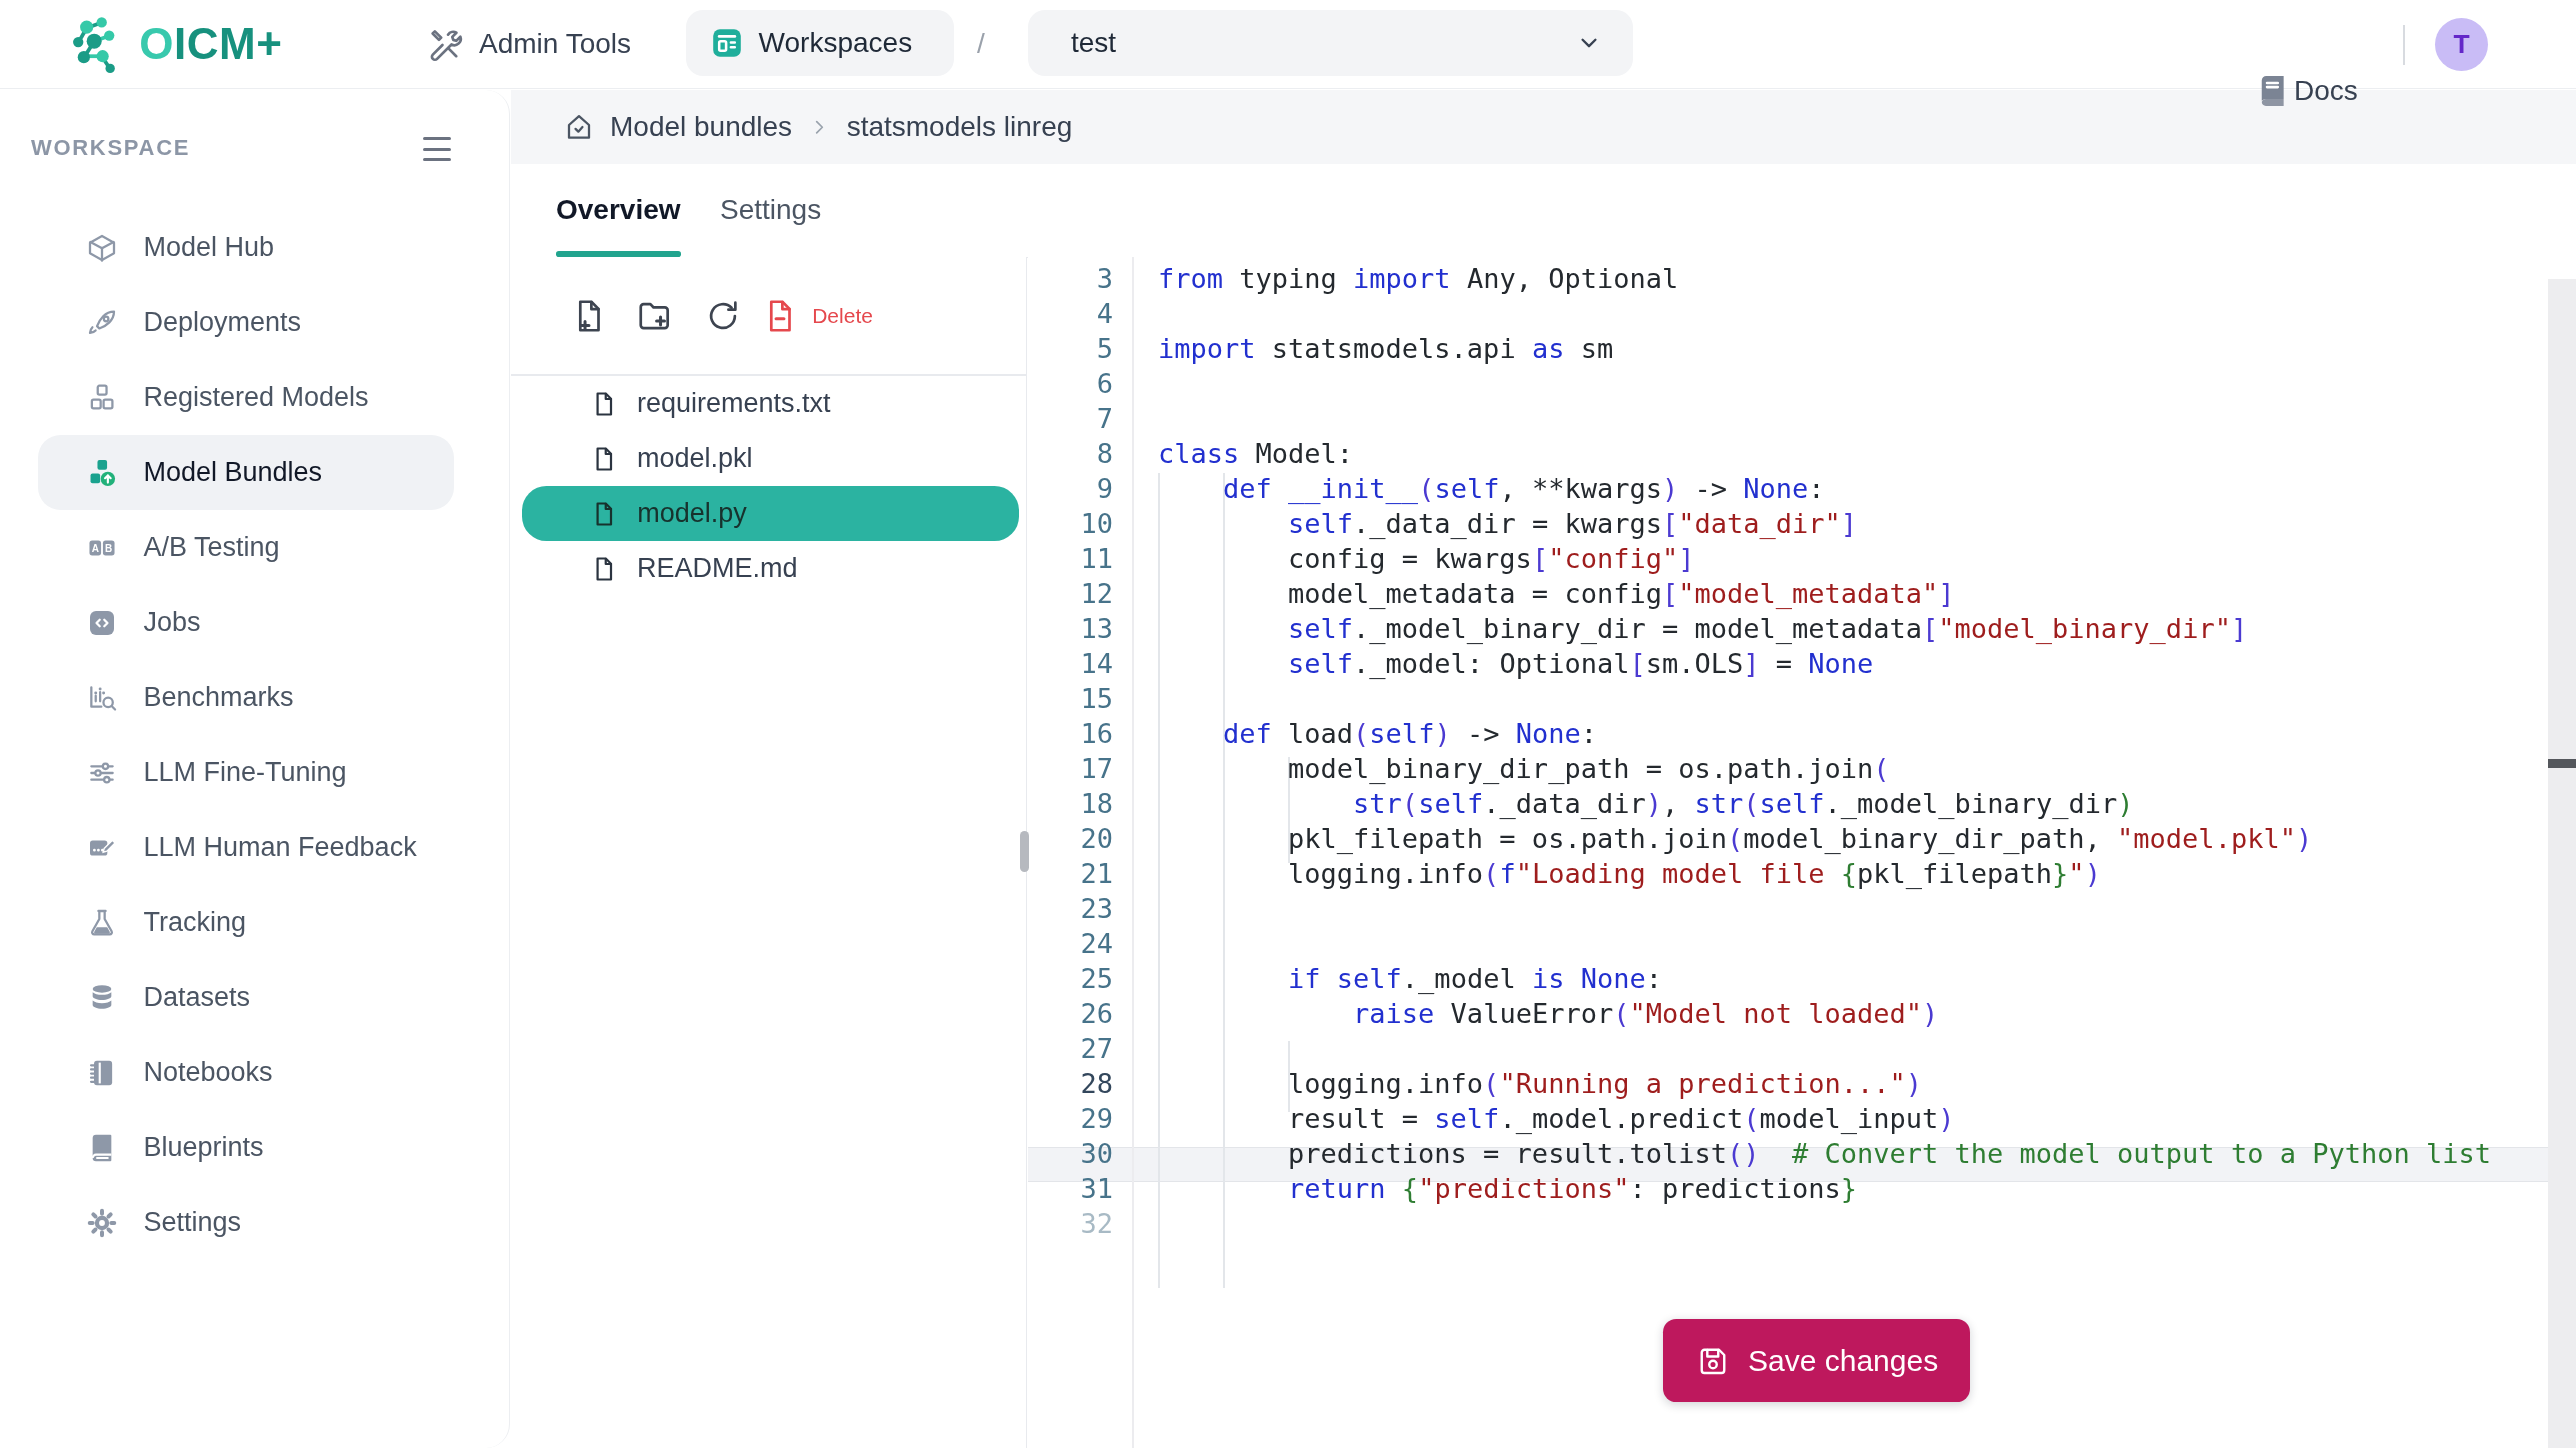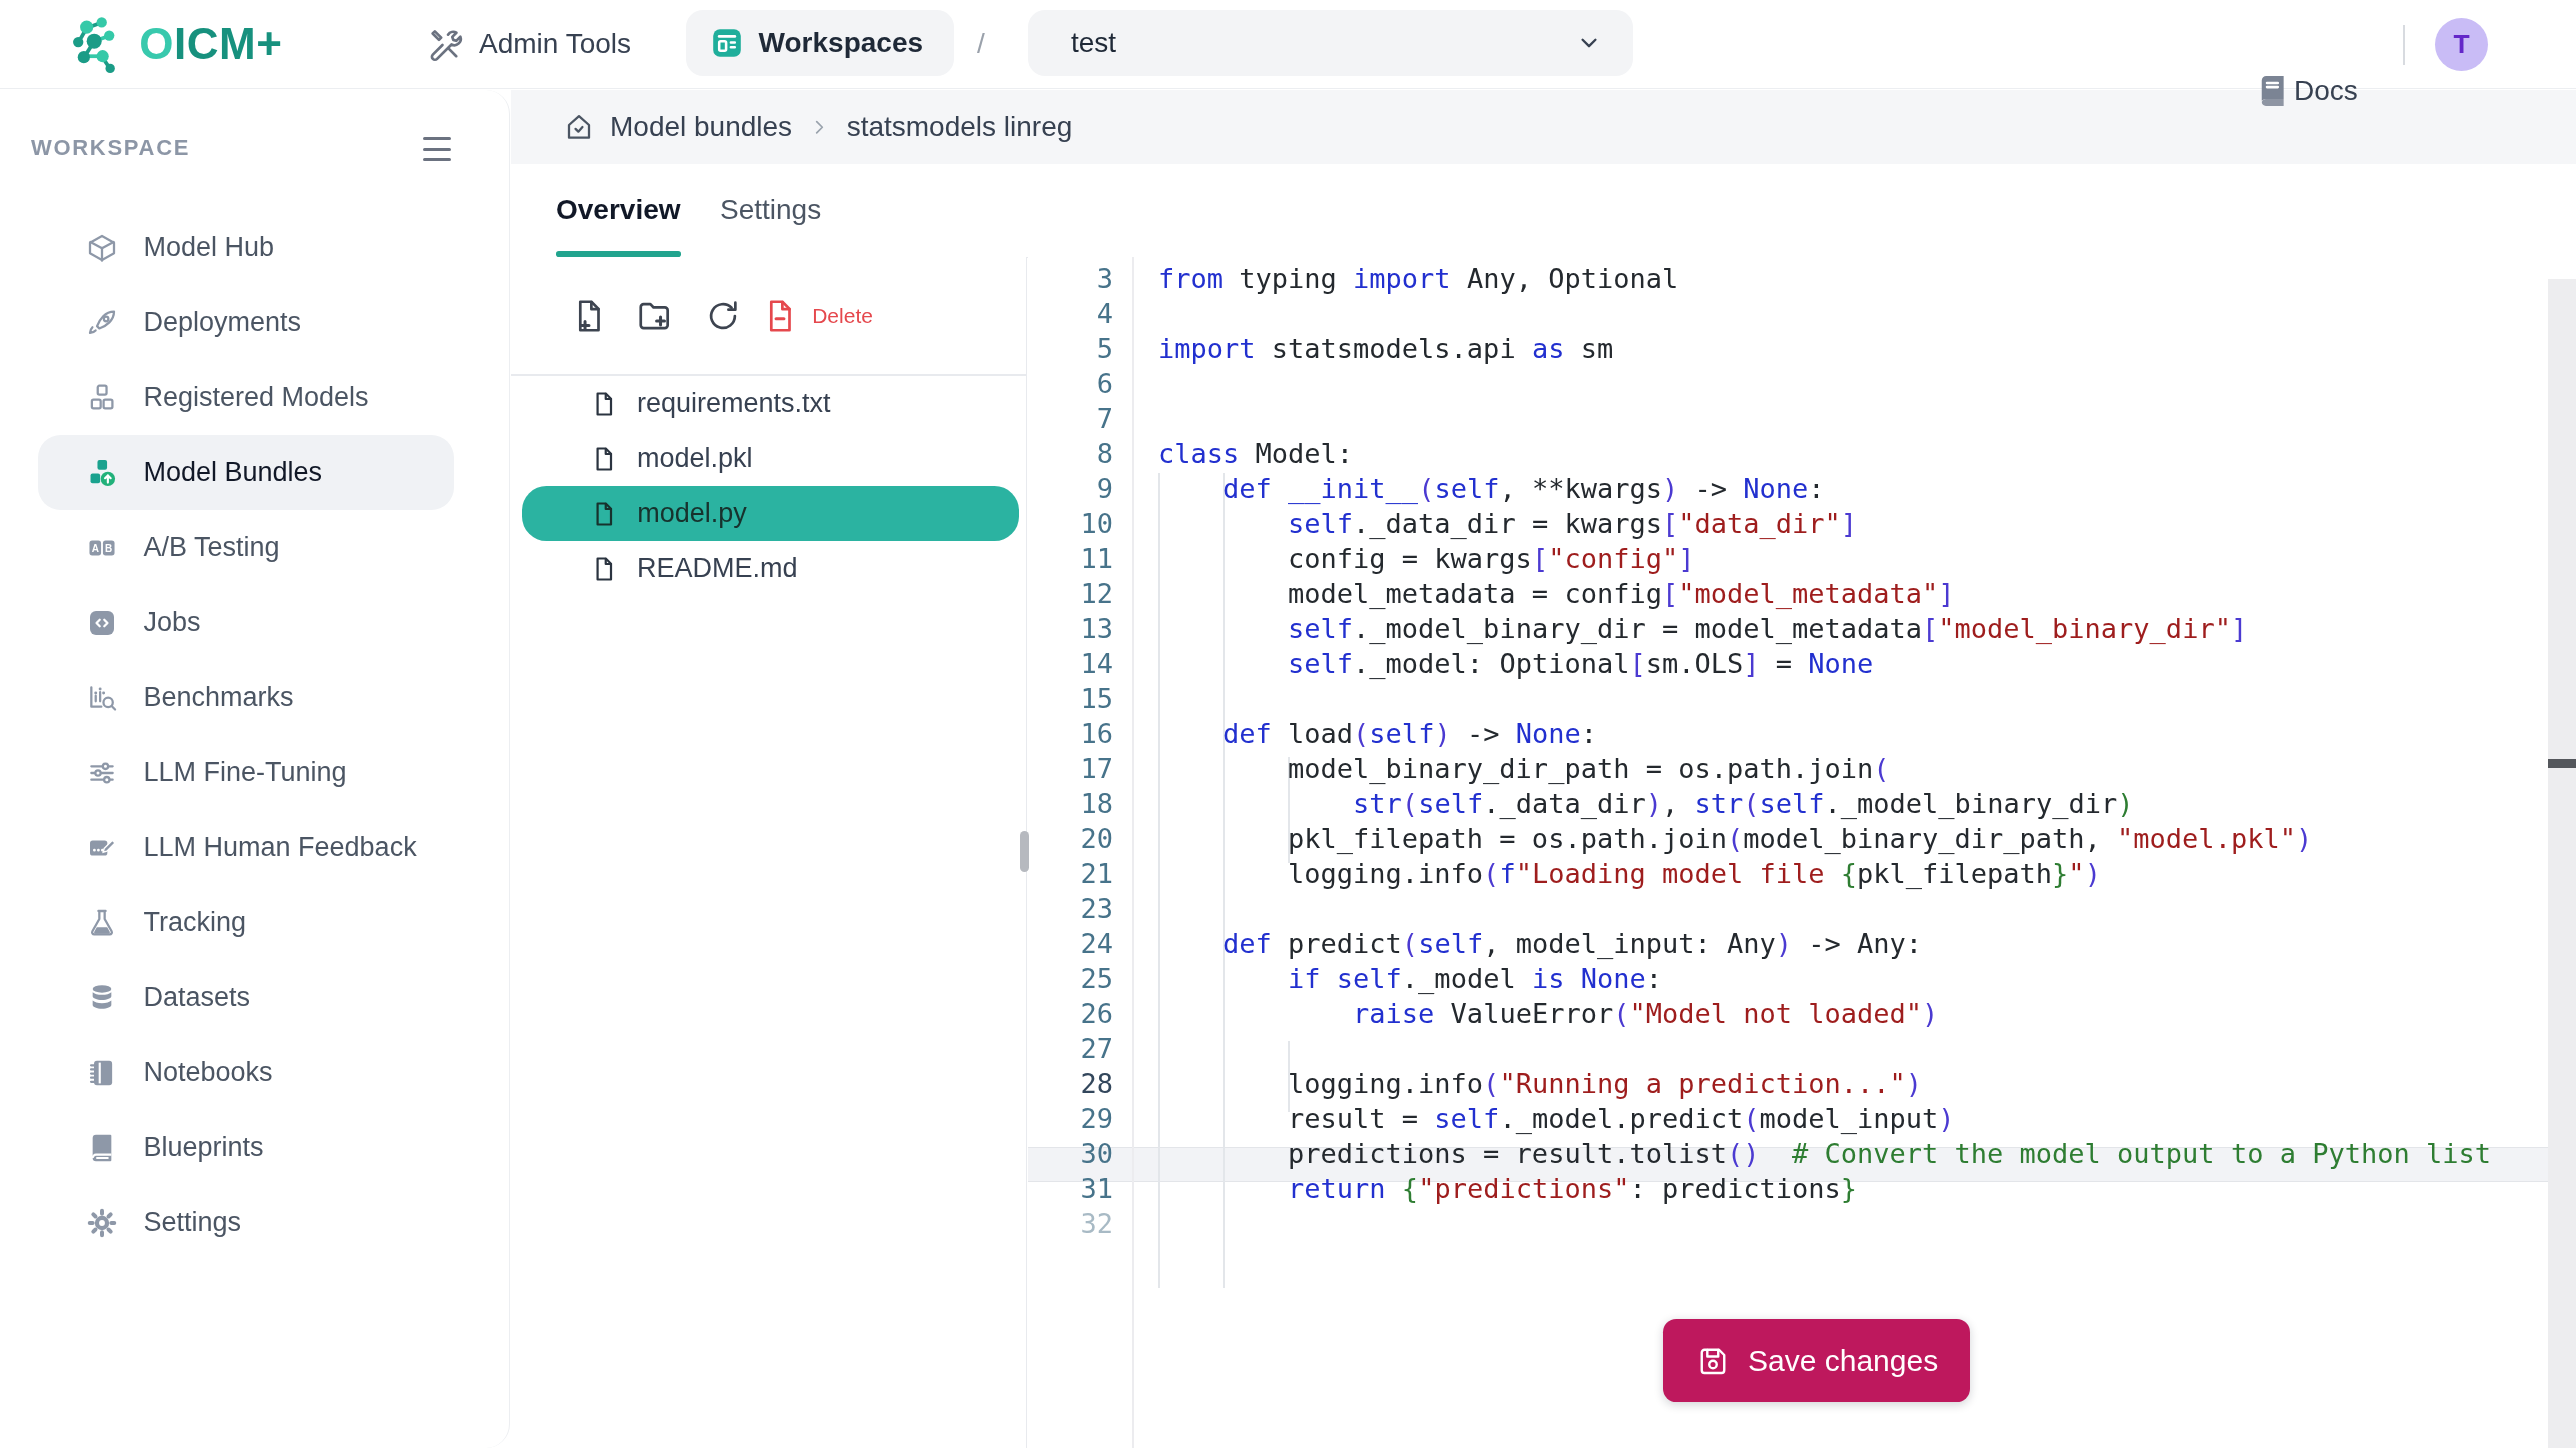--- a/index.html
+++ b/index.html
@@ -15,21 +15,21 @@
 
   
   .header{position:absolute;top:0;left:0;right:0;height:88px;background:#fff;border-bottom:1.9px solid #eceef1;z-index:5;}
   .logo{position:absolute;left:66px;top:10.4px;height:68px;display:flex;align-items:center;gap:11.3px;}
   .logo-text{font-size:44px;font-weight:800;letter-spacing:0.5px;display:flex;}
   .logo-o{color:#38c9ad;}
   .logo-rest{color:#17917e;}
   .hdr-group{position:absolute;top:0;height:88px;display:flex;align-items:center;gap:15px;color:var(--ink);font-size:28px;font-weight:500;}
   .admin{left:426px;}
   .chip{position:absolute;top:10.4px;height:66px;background:#f3f4f6;border-radius:17px;display:flex;align-items:center;box-sizing:border-box;}
-  .chip-ws{left:686px;width:268px;gap:14px;padding-left:22.6px;font-size:28px;font-weight:700;color:#1f2937;}
+  .chip-ws{left:686px;width:268px;gap:14px;padding-left:22.6px;font-size:28px;font-weight:400;color:#1f2937;}
   .path-sep{position:absolute;left:977px;top:0;height:88px;display:flex;align-items:center;color:#9aa1ab;font-size:28px;}
   .chip-test{left:1028px;width:605px;padding-left:43px;font-size:28px;color:#1f2937;}
   .chev{position:absolute;right:30px;top:19px;width:28px;height:28px;color:#374151;}
   .docs{left:2255px;gap:3px;margin-top:47px;}
   .hdr-div{position:absolute;left:2403px;top:24.5px;width:1.9px;height:40px;background:#d8dbe0;}
   .avatar{position:absolute;left:2435px;top:18px;width:53px;height:53px;border-radius:50%;background:#c9bcf6;color:#6427c9;display:flex;align-items:center;justify-content:center;font-size:26.4px;font-weight:700;}
 
   
   .sidebar{position:absolute;top:90px;left:0;width:509px;bottom:0;background:#fff;border-right:1.9px solid #eceef1;z-index:4;border-radius:24px;}
   .ws-label{position:absolute;top:45px;left:31px;font-size:22px;font-weight:600;letter-spacing:1.7px;color:#8c96a6;}
@@ -500,21 +500,20 @@
           <div class="cl">
             <span class="ln">21</span>
             <pre class="ct"><span class="tk-n">        logging.info</span><span class="tk-p">(</span><span class="tk-k">f</span><span class="tk-s">"Loading model file </span><span class="tk-g">{</span><span class="tk-n">pkl_filepath</span><span class="tk-g">}</span><span class="tk-s">"</span><span class="tk-p">)</span></pre>
           </div>
           <div class="cl">
             <span class="ln">23</span>
             <pre class="ct"></pre>
           </div>
           <div class="cl">
             <span class="ln">24</span>
-            <pre class="ct"><span class="tk-n">    </span><span class="tk-k">def</span><span class="tk-n"> predict</span><span class="tk-p">(</span><span class="tk-k">self</span><span class="tk-n">, model_input: Any</span><span class="tk-p">)</span><span class="tk-n"> -&gt; Any:</span></pre>
           </div>
           <div class="cl">
             <span class="ln">25</span>
             <pre class="ct"><span class="tk-n">        </span><span class="tk-k">if</span><span class="tk-n"> </span><span class="tk-k">self</span><span class="tk-n">._model </span><span class="tk-k">is</span><span class="tk-n"> </span><span class="tk-k">None</span><span class="tk-n">:</span></pre>
           </div>
           <div class="cl">
             <span class="ln">26</span>
             <pre class="ct"><span class="tk-n">            </span><span class="tk-k">raise</span><span class="tk-n"> ValueError</span><span class="tk-p">(</span><span class="tk-s">"Model not loaded"</span><span class="tk-p">)</span></pre>
           </div>
           <div class="cl">

